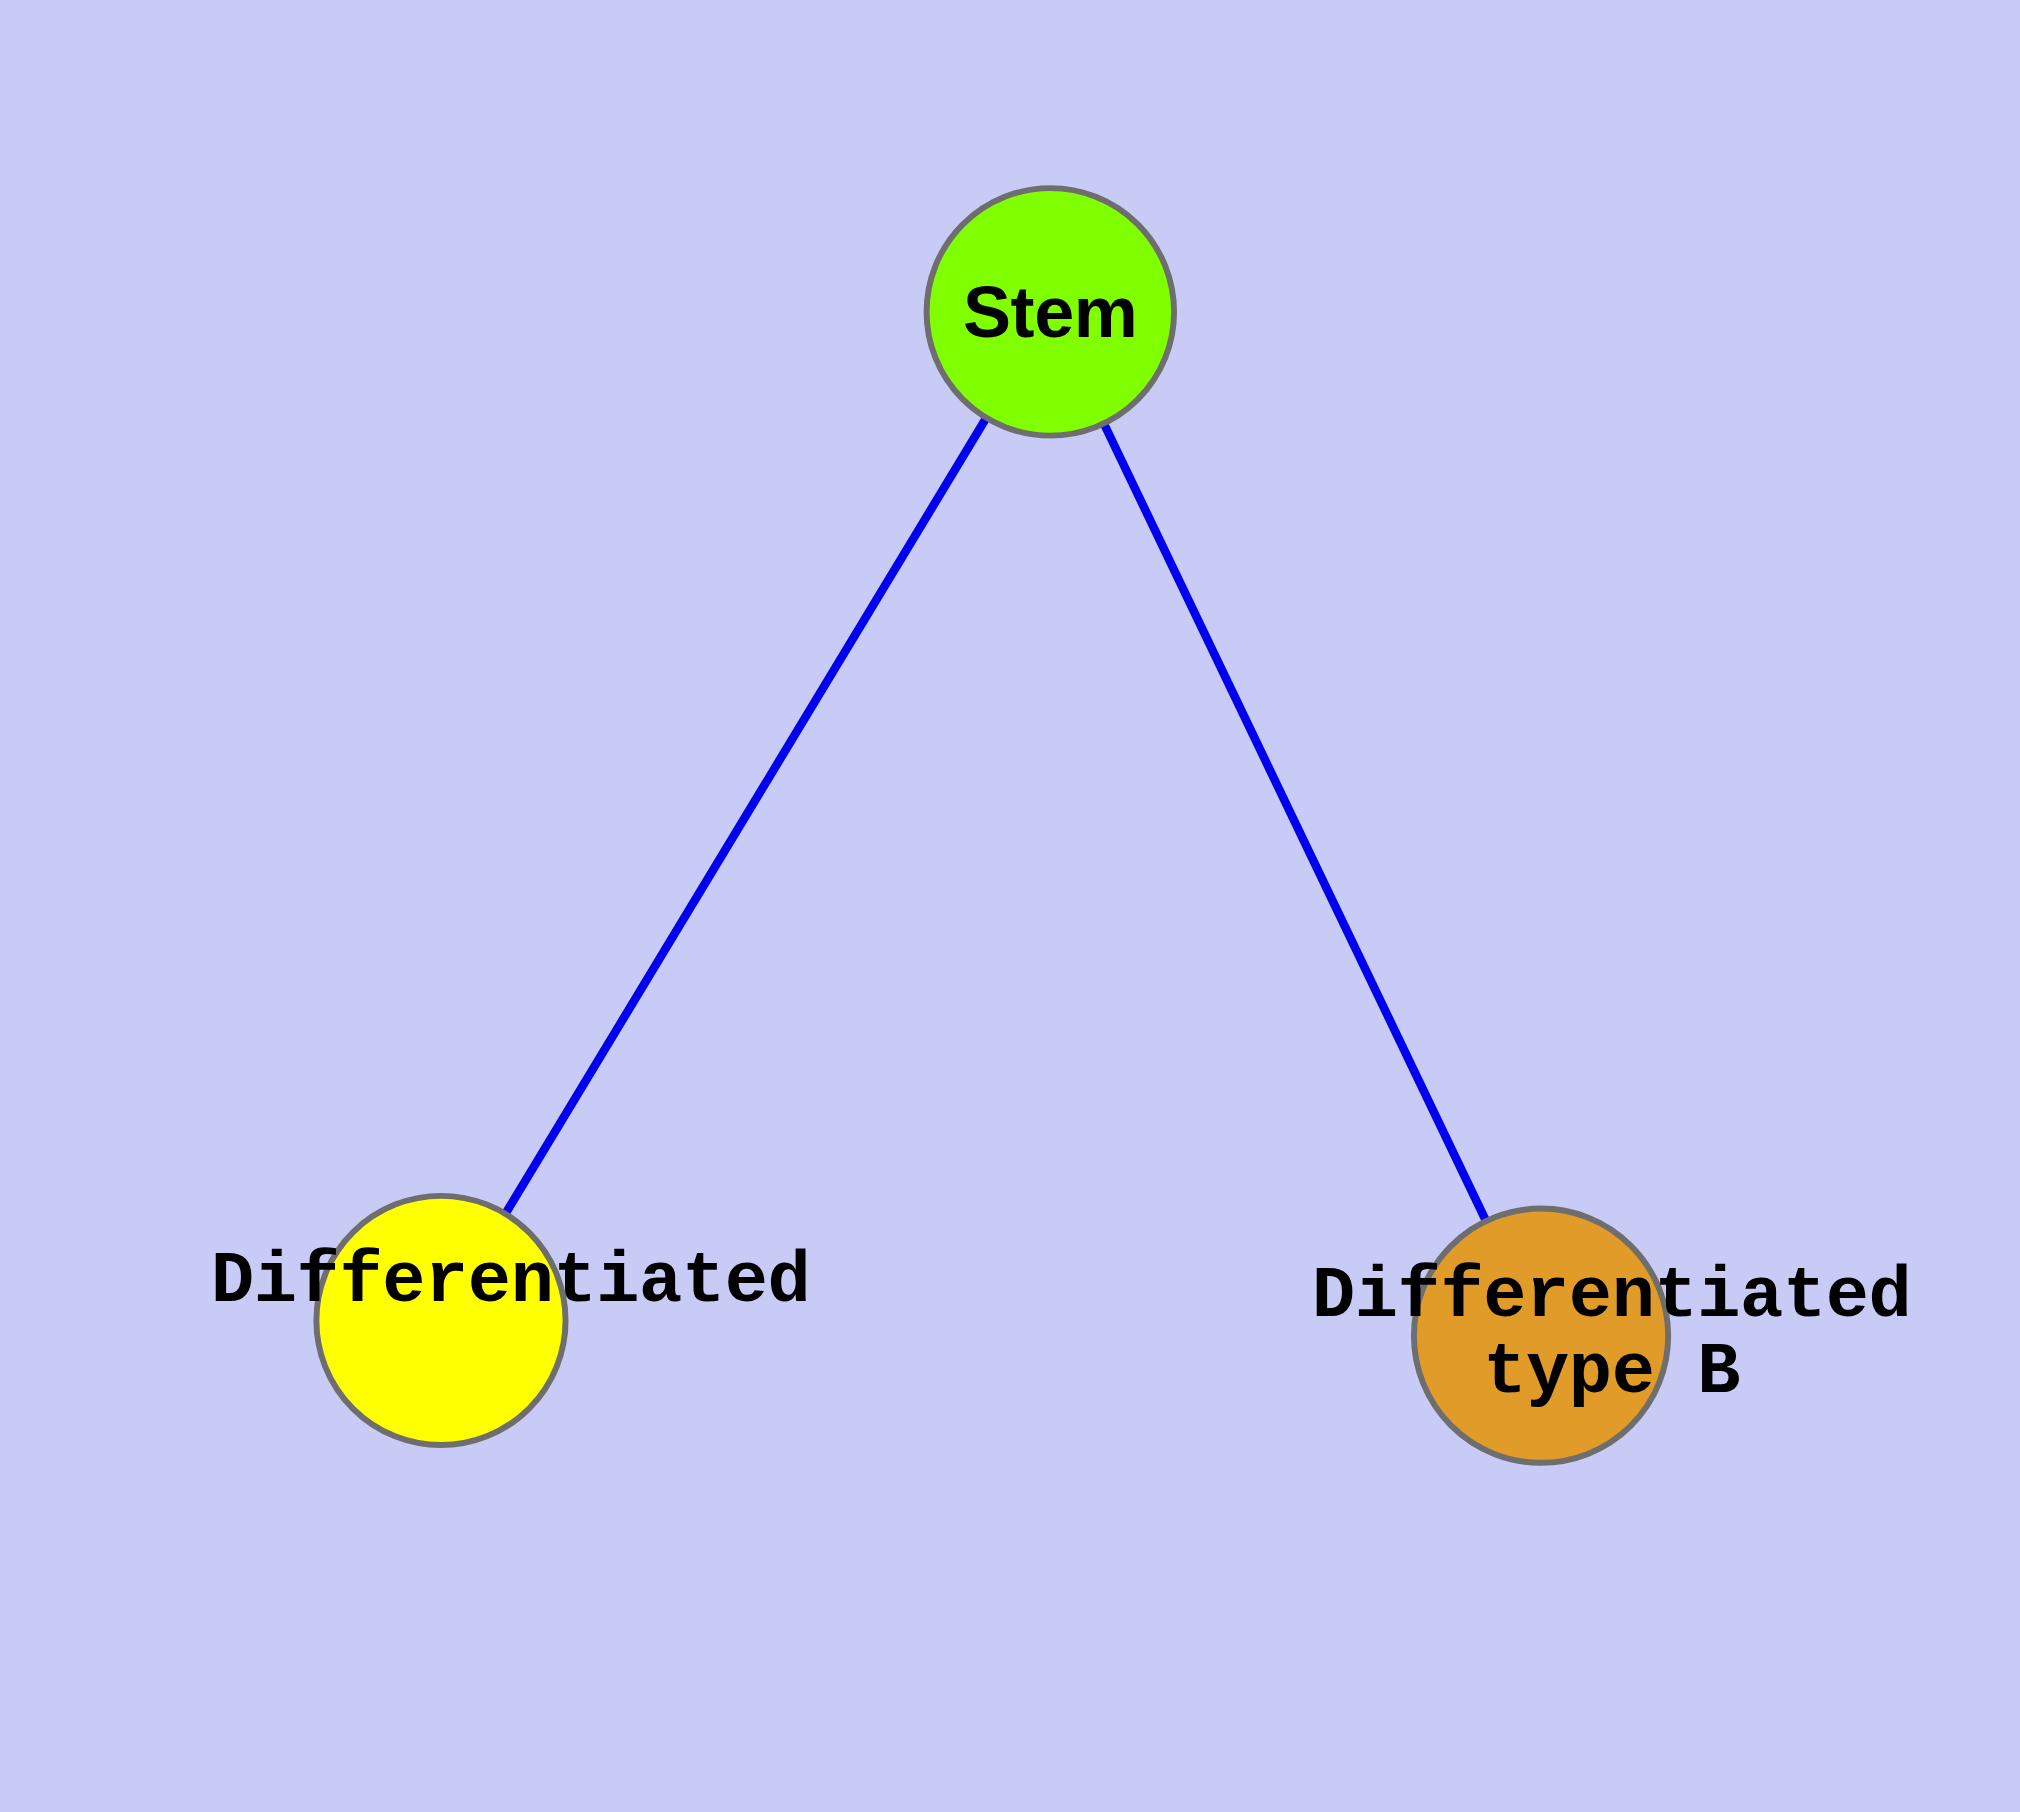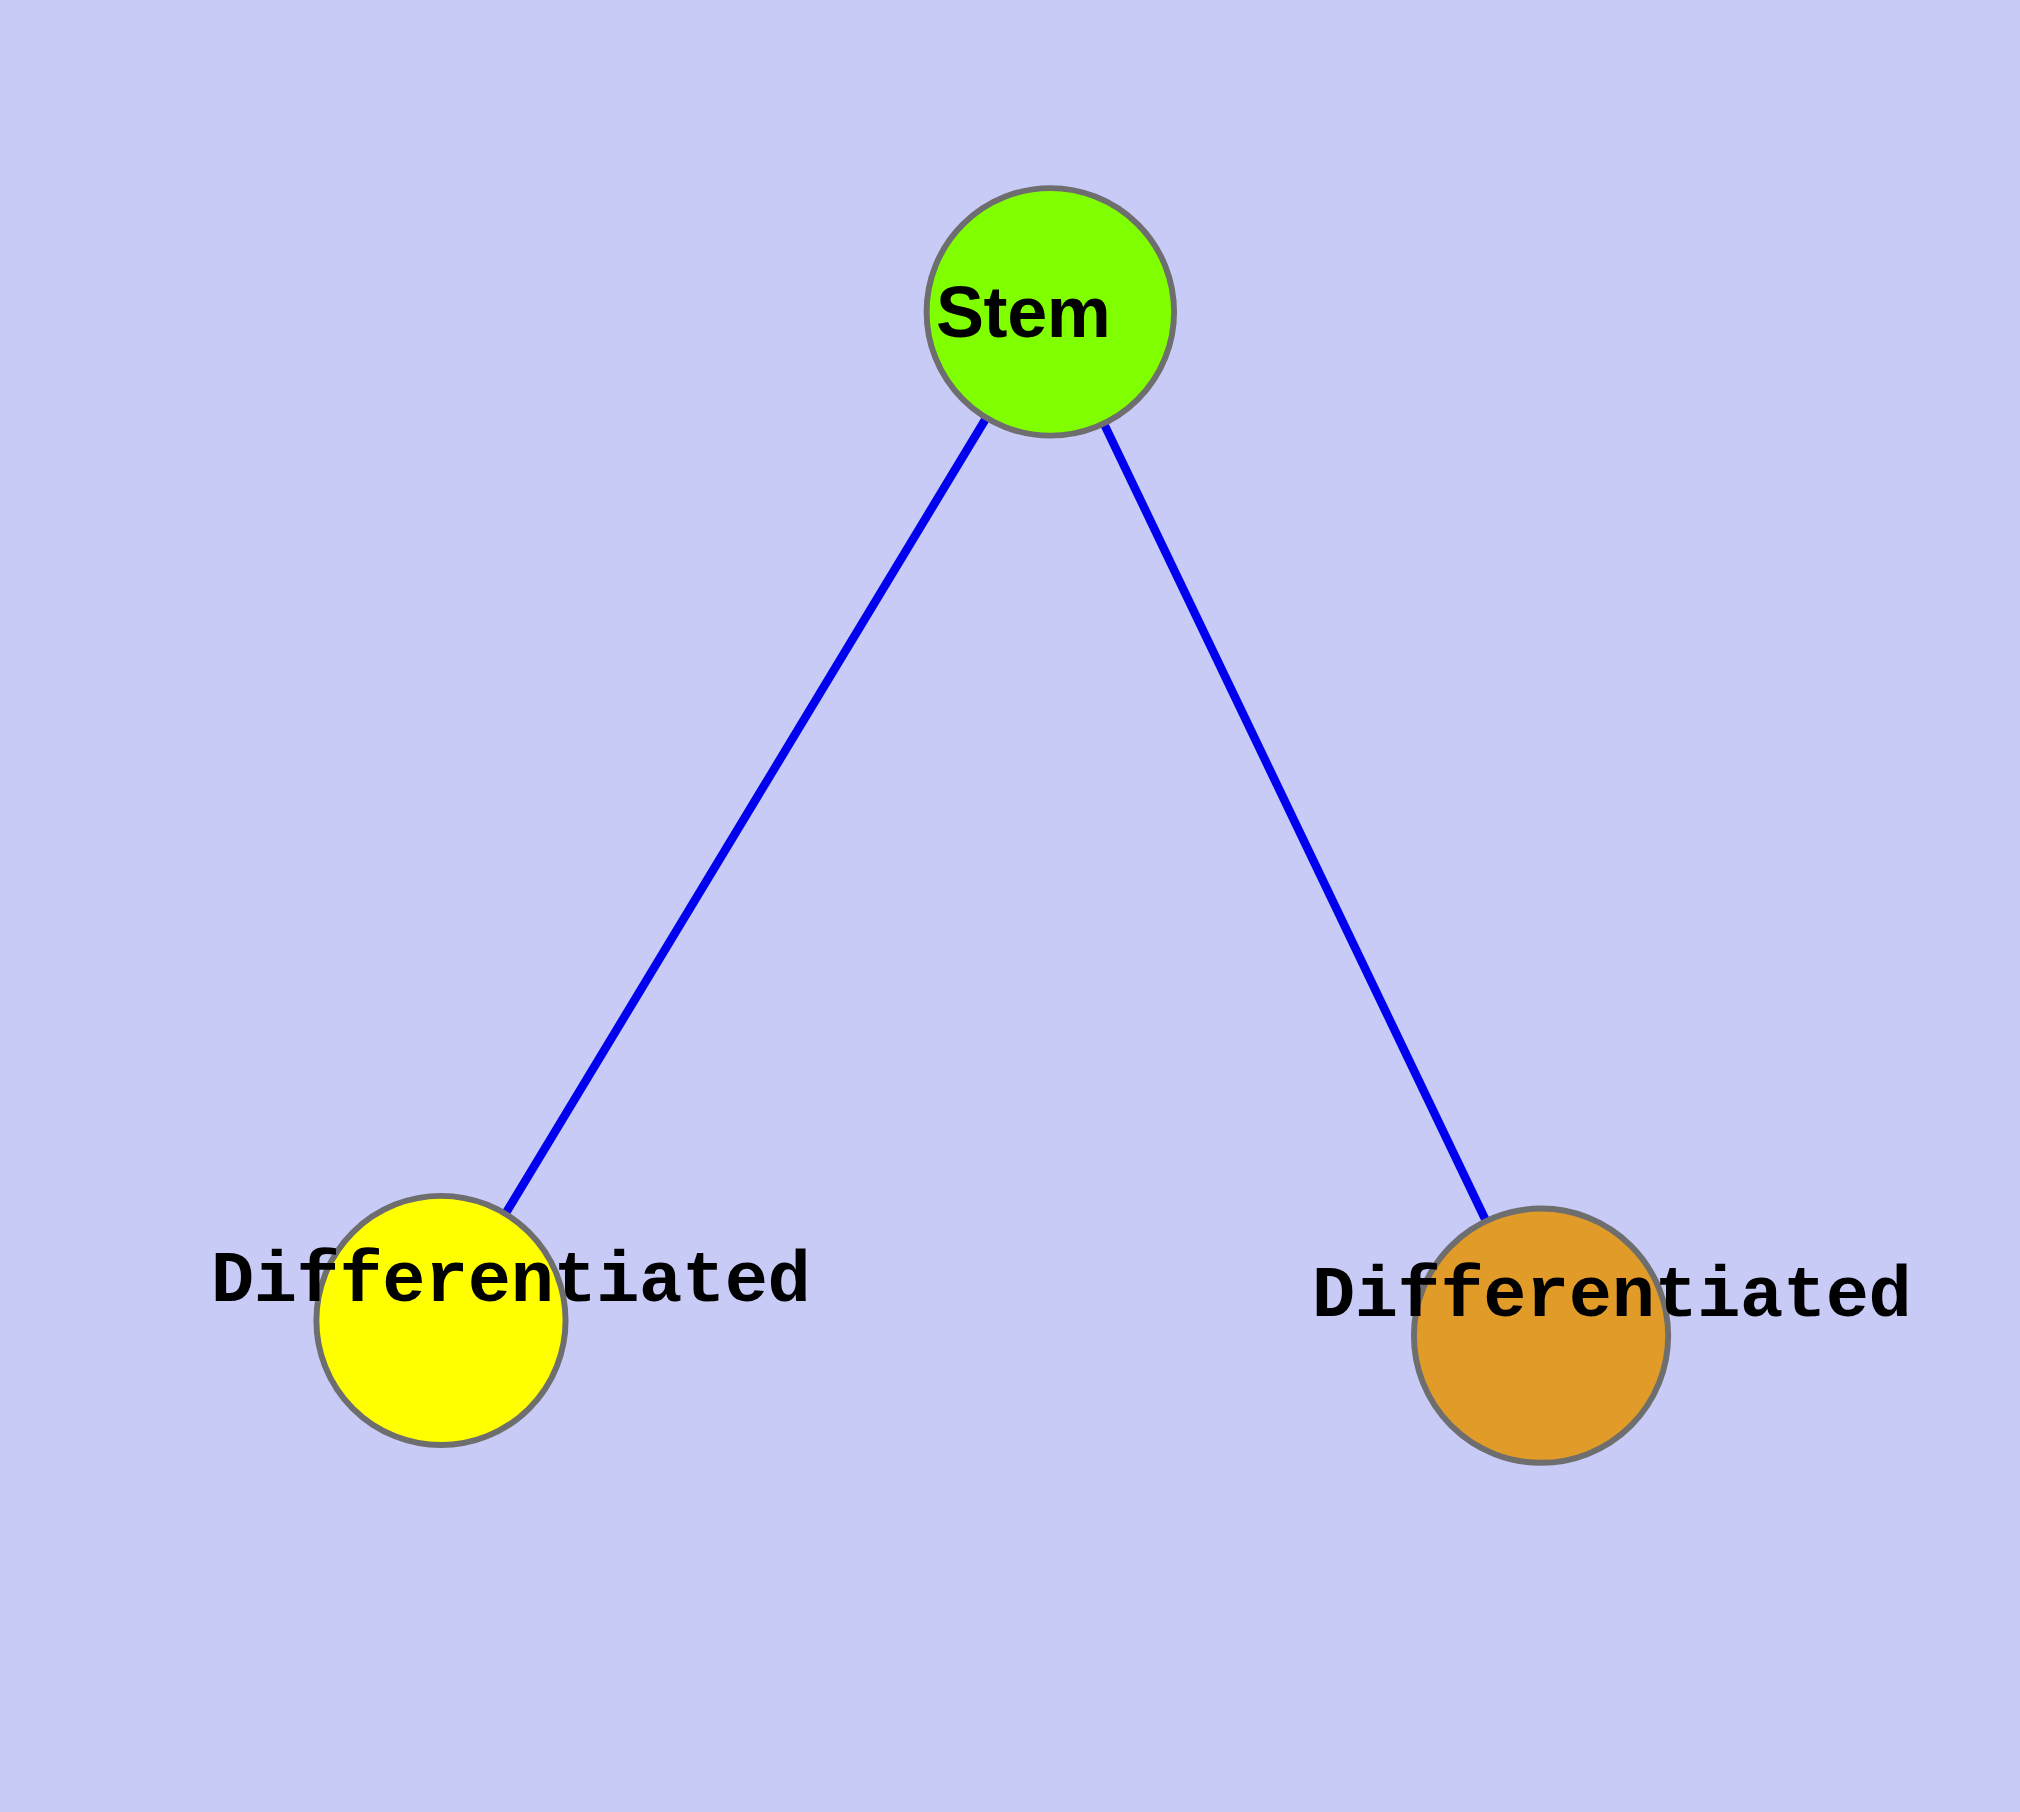--- a/index.html
+++ b/index.html
@@ -59,25 +59,26 @@
         <line x1="1302.1043188257183" y1="499.65806069338134" x2="1753.1667957270017" y2="1440.7348691506356" stroke="#0000EE" stroke-width="10" stroke-linecap="butt"></line>
       </g>
     <g id="nodes-layer">
         <circle cx="1239" cy="368" r="146" fill="#80FF00" stroke="#6E6E6E" stroke-width="7"></circle>
         <circle cx="520" cy="1558" r="147" fill="#FFFF00" stroke="#6E6E6E" stroke-width="7"></circle>
         <circle cx="1818" cy="1576" r="150" fill="#E09B28" stroke="#6E6E6E" stroke-width="7"></circle>
       </g>
   </svg>
 
   <div id="labels-layer">
-      <div class="node-label single" style="font-size: 72px; color: rgb(0, 0, 0); left: 936px; top: 274px;">
+      <div class="node-label single" style="font-size: 72px; color: rgb(0, 0, 0); left: 963px; top: 274px;">
         <div>Stem</div>
       </div>
       <div class="node-label double" style="font-size: 72px; color: rgb(0, 0, 0); left: 211px; top: 1244px;">
         <div>Differentiated</div>
       </div>
       <div class="node-label double" style="font-size: 72px; color: rgb(0, 0, 0); left: 1312px; top: 1259px;">
         <div>Differentiated</div>
+        <div>type B</div>
       </div>
     </div>
 
 </div>
 
 
 </body></html>

